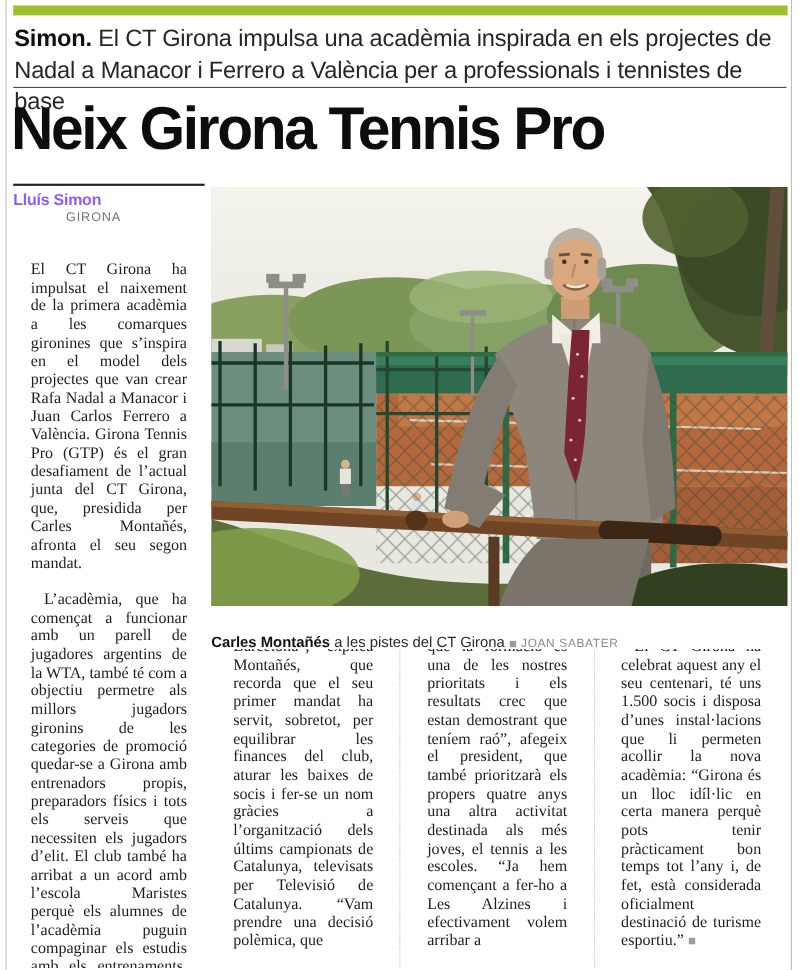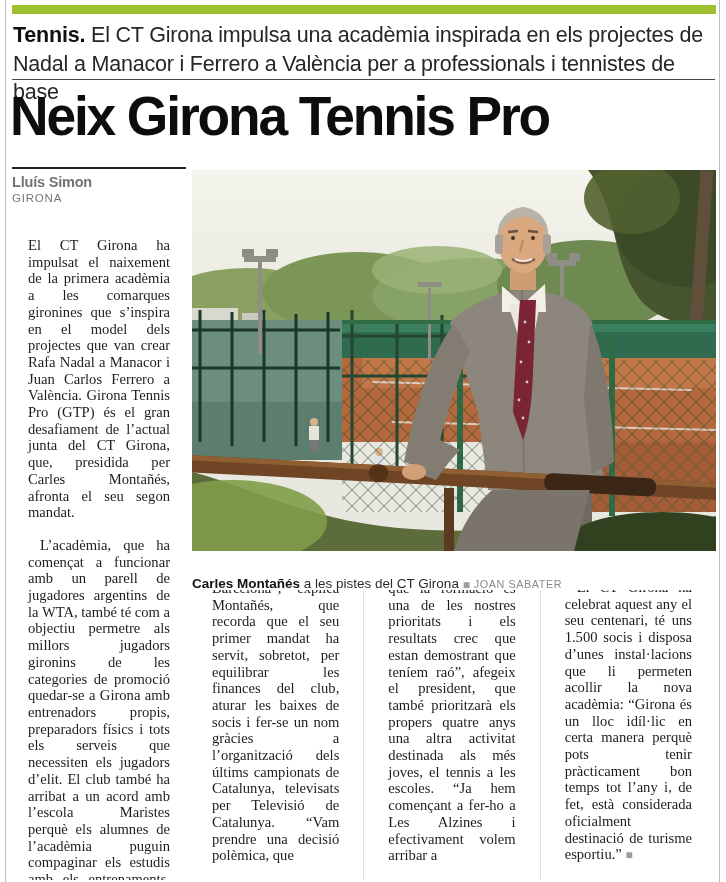--- a/index.html
+++ b/index.html
@@ -15,22 +15,22 @@
           font-size:21.5px;line-height:28.5px;color:#262626;letter-spacing:-0.2px;}
   .kicker b{color:#101010;font-weight:700;}
 
   .top-rule{position:absolute;left:12px;top:79px;width:703px;height:1px;background:#4a4a4a;}
 
   .headline{position:absolute;left:10px;top:84px;width:710px;
             font-size:55px;font-weight:700;letter-spacing:-2.2px;color:#0d0d0d;
             transform:scaleX(.97);transform-origin:left top;white-space:nowrap;}
 
   .byline{position:absolute;left:12px;top:167px;width:174px;border-top:2px solid #222;padding-top:5px;}
-  .byline .author{font-size:14.5px;font-weight:700;color:#737373;letter-spacing:-0.2px;}
-  .byline .place{font-size:11.5px;color:#767676;letter-spacing:.8px;margin-top:2px;}
+  .byline .author{font-size:14.5px;font-weight:700;color:#8b5cf6;letter-spacing:-0.2px;}
+  .byline .place{font-size:11.5px;color:#767676;letter-spacing:.8px;margin-top:2px;margin-left:48px;}
 
   .serif-col{font-family:"Liberation Serif",serif;font-size:14.6px;line-height:16.7px;
              text-align:justify;color:#1d1d1d;hyphens:auto;-webkit-hyphens:auto;}
   .serif-col p{margin:16px;}
   .serif-col p.indent{text-indent:12px;}
 
   .col1{position:absolute;left:12px;top:221px;width:174px;height:659px;overflow:hidden;}
 
   .photo-wrap{position:absolute;left:192px;top:170px;width:524px;height:381px;overflow:hidden;background:#e9e8e0;}
   .photo-wrap svg{display:block;}
@@ -49,21 +49,21 @@
 </head>
 <body>
 
 <div class="page">
   <div class="edge left"></div>
   <div class="edge right"></div>
 
   <div class="section-bar"></div>
 
   <div class="kicker">
-    <b>Tennis.</b>
+    <b>Simon.</b>
     <span>El CT Girona impulsa una acadèmia inspirada en els projectes de Nadal a Manacor i Ferrero a València per a professionals i tennistes de base</span>
   </div>
 
   <div class="top-rule"></div>
 
   <h1 class="headline" style="margin:0;">Neix Girona Tennis Pro</h1>
 
   <div class="byline">
     <div class="author">Lluís Simon</div>
     <div class="place">GIRONA</div>

